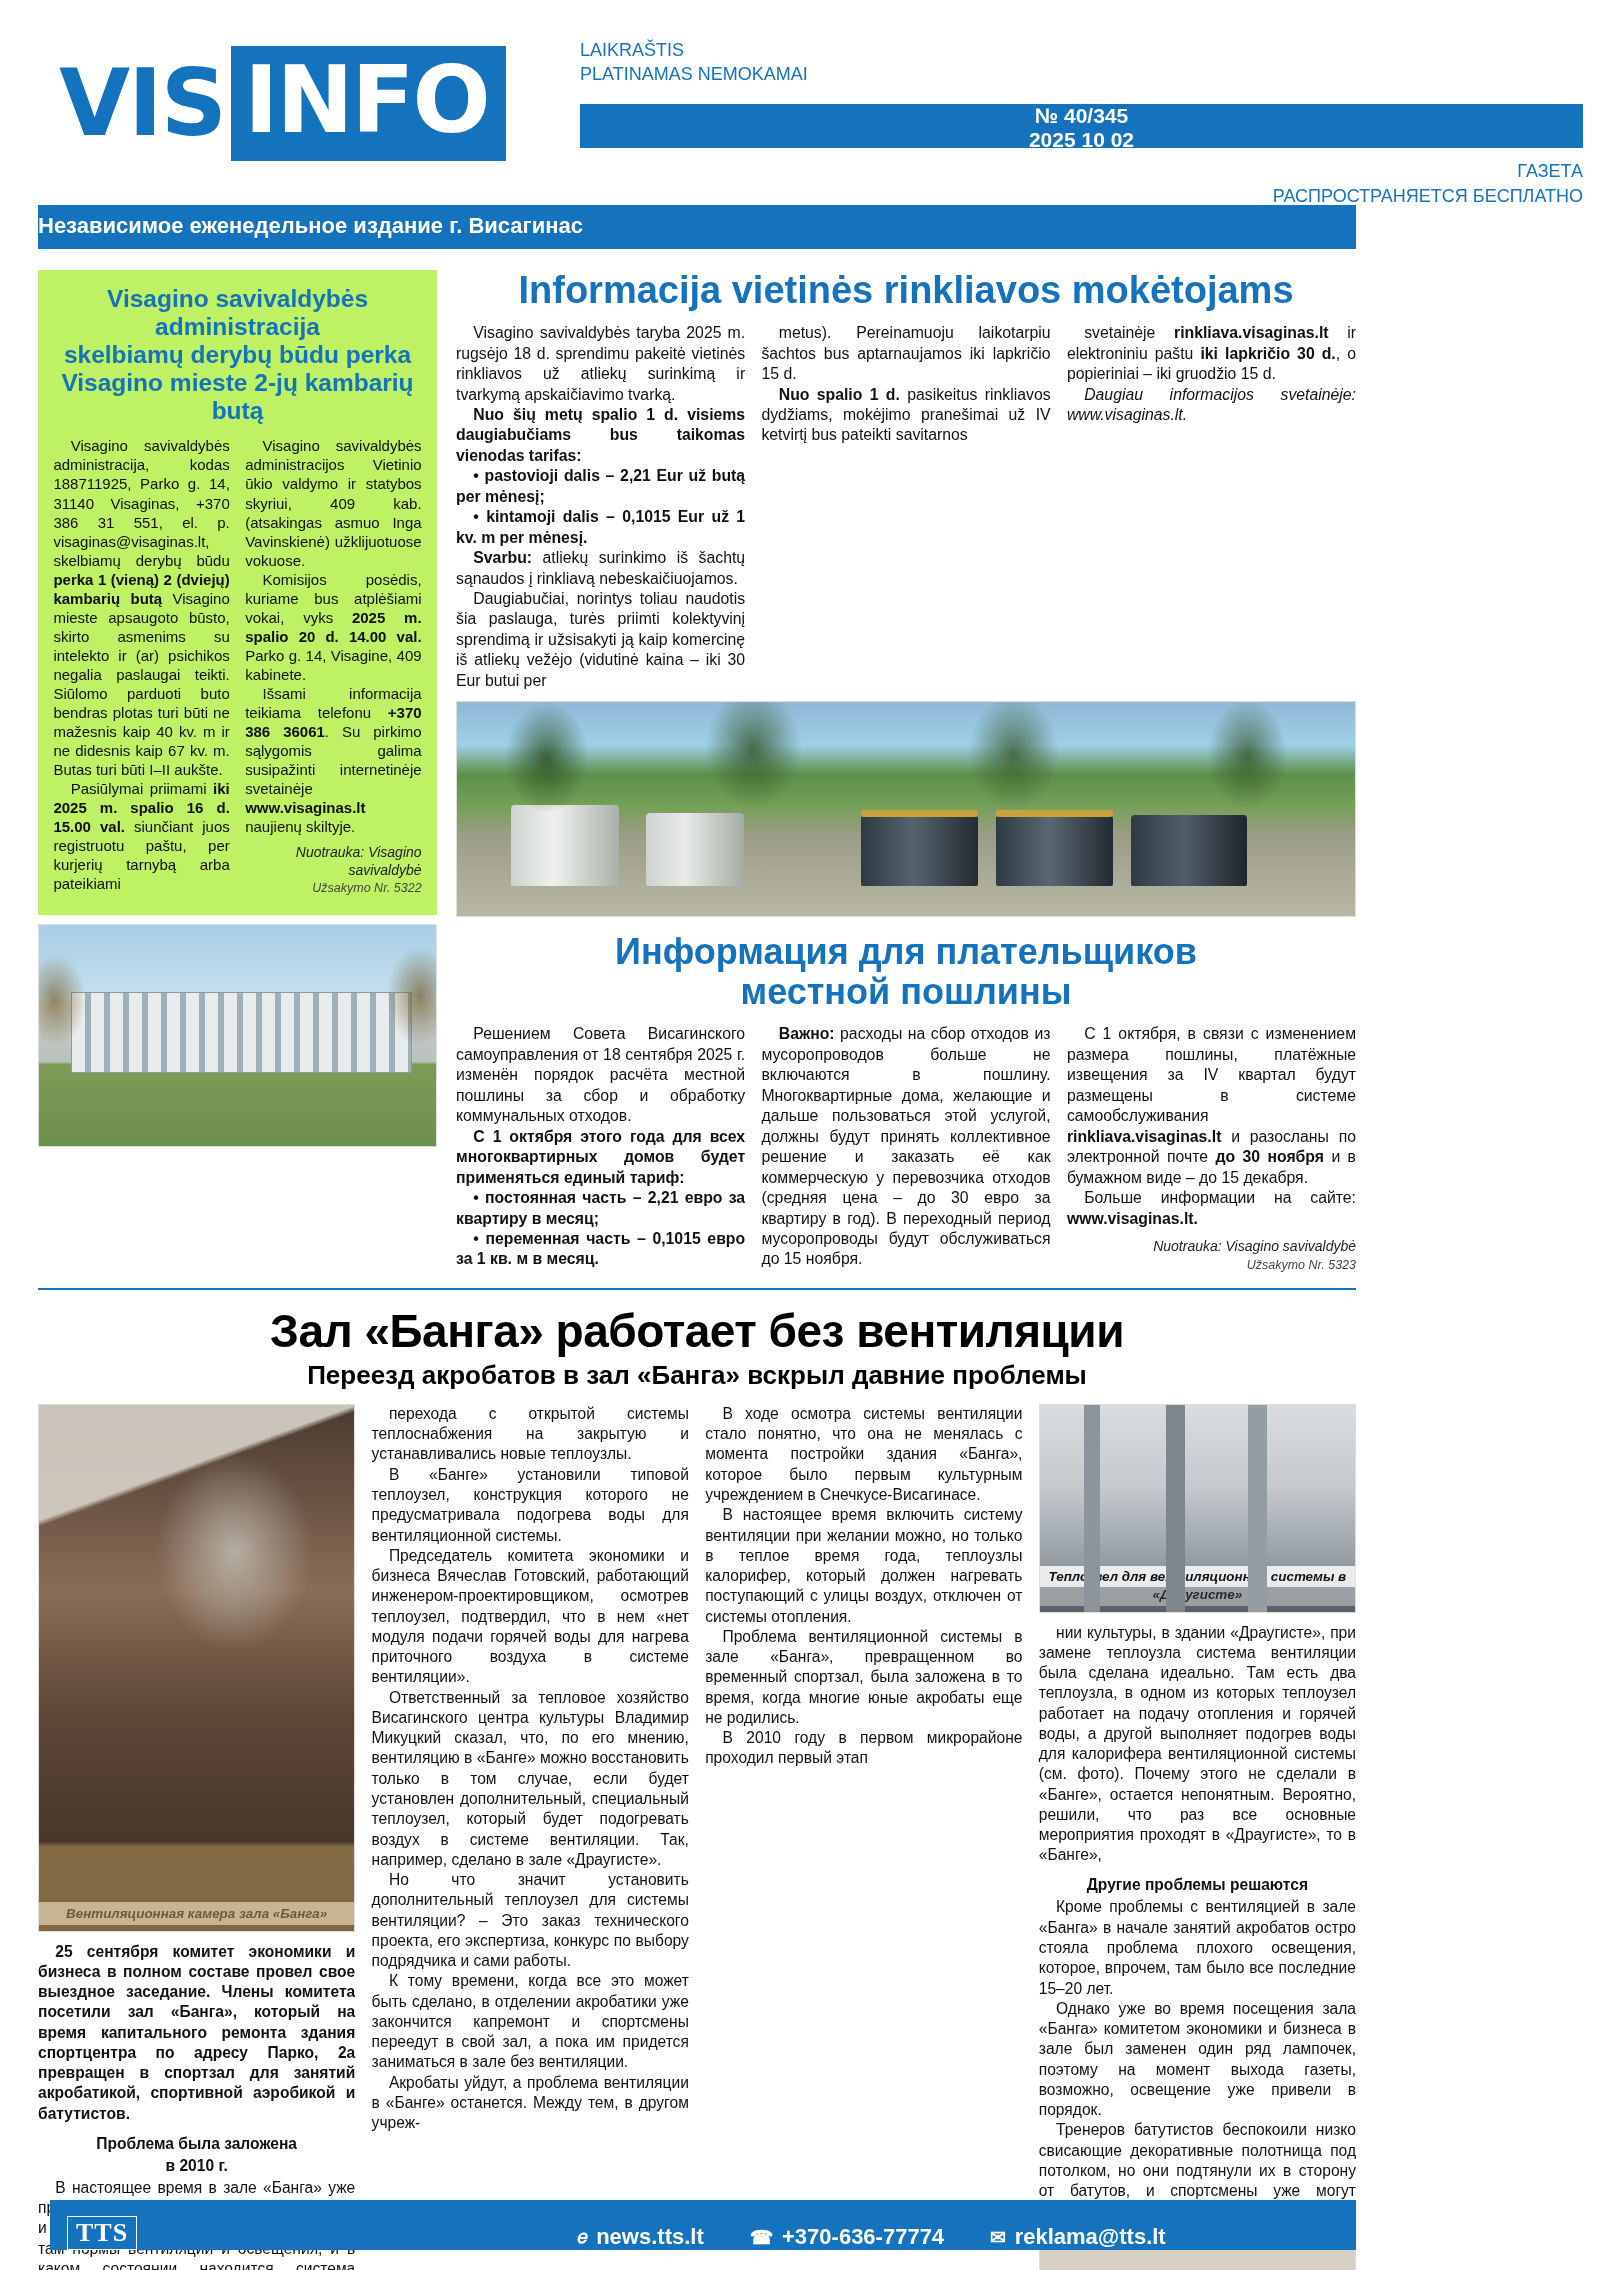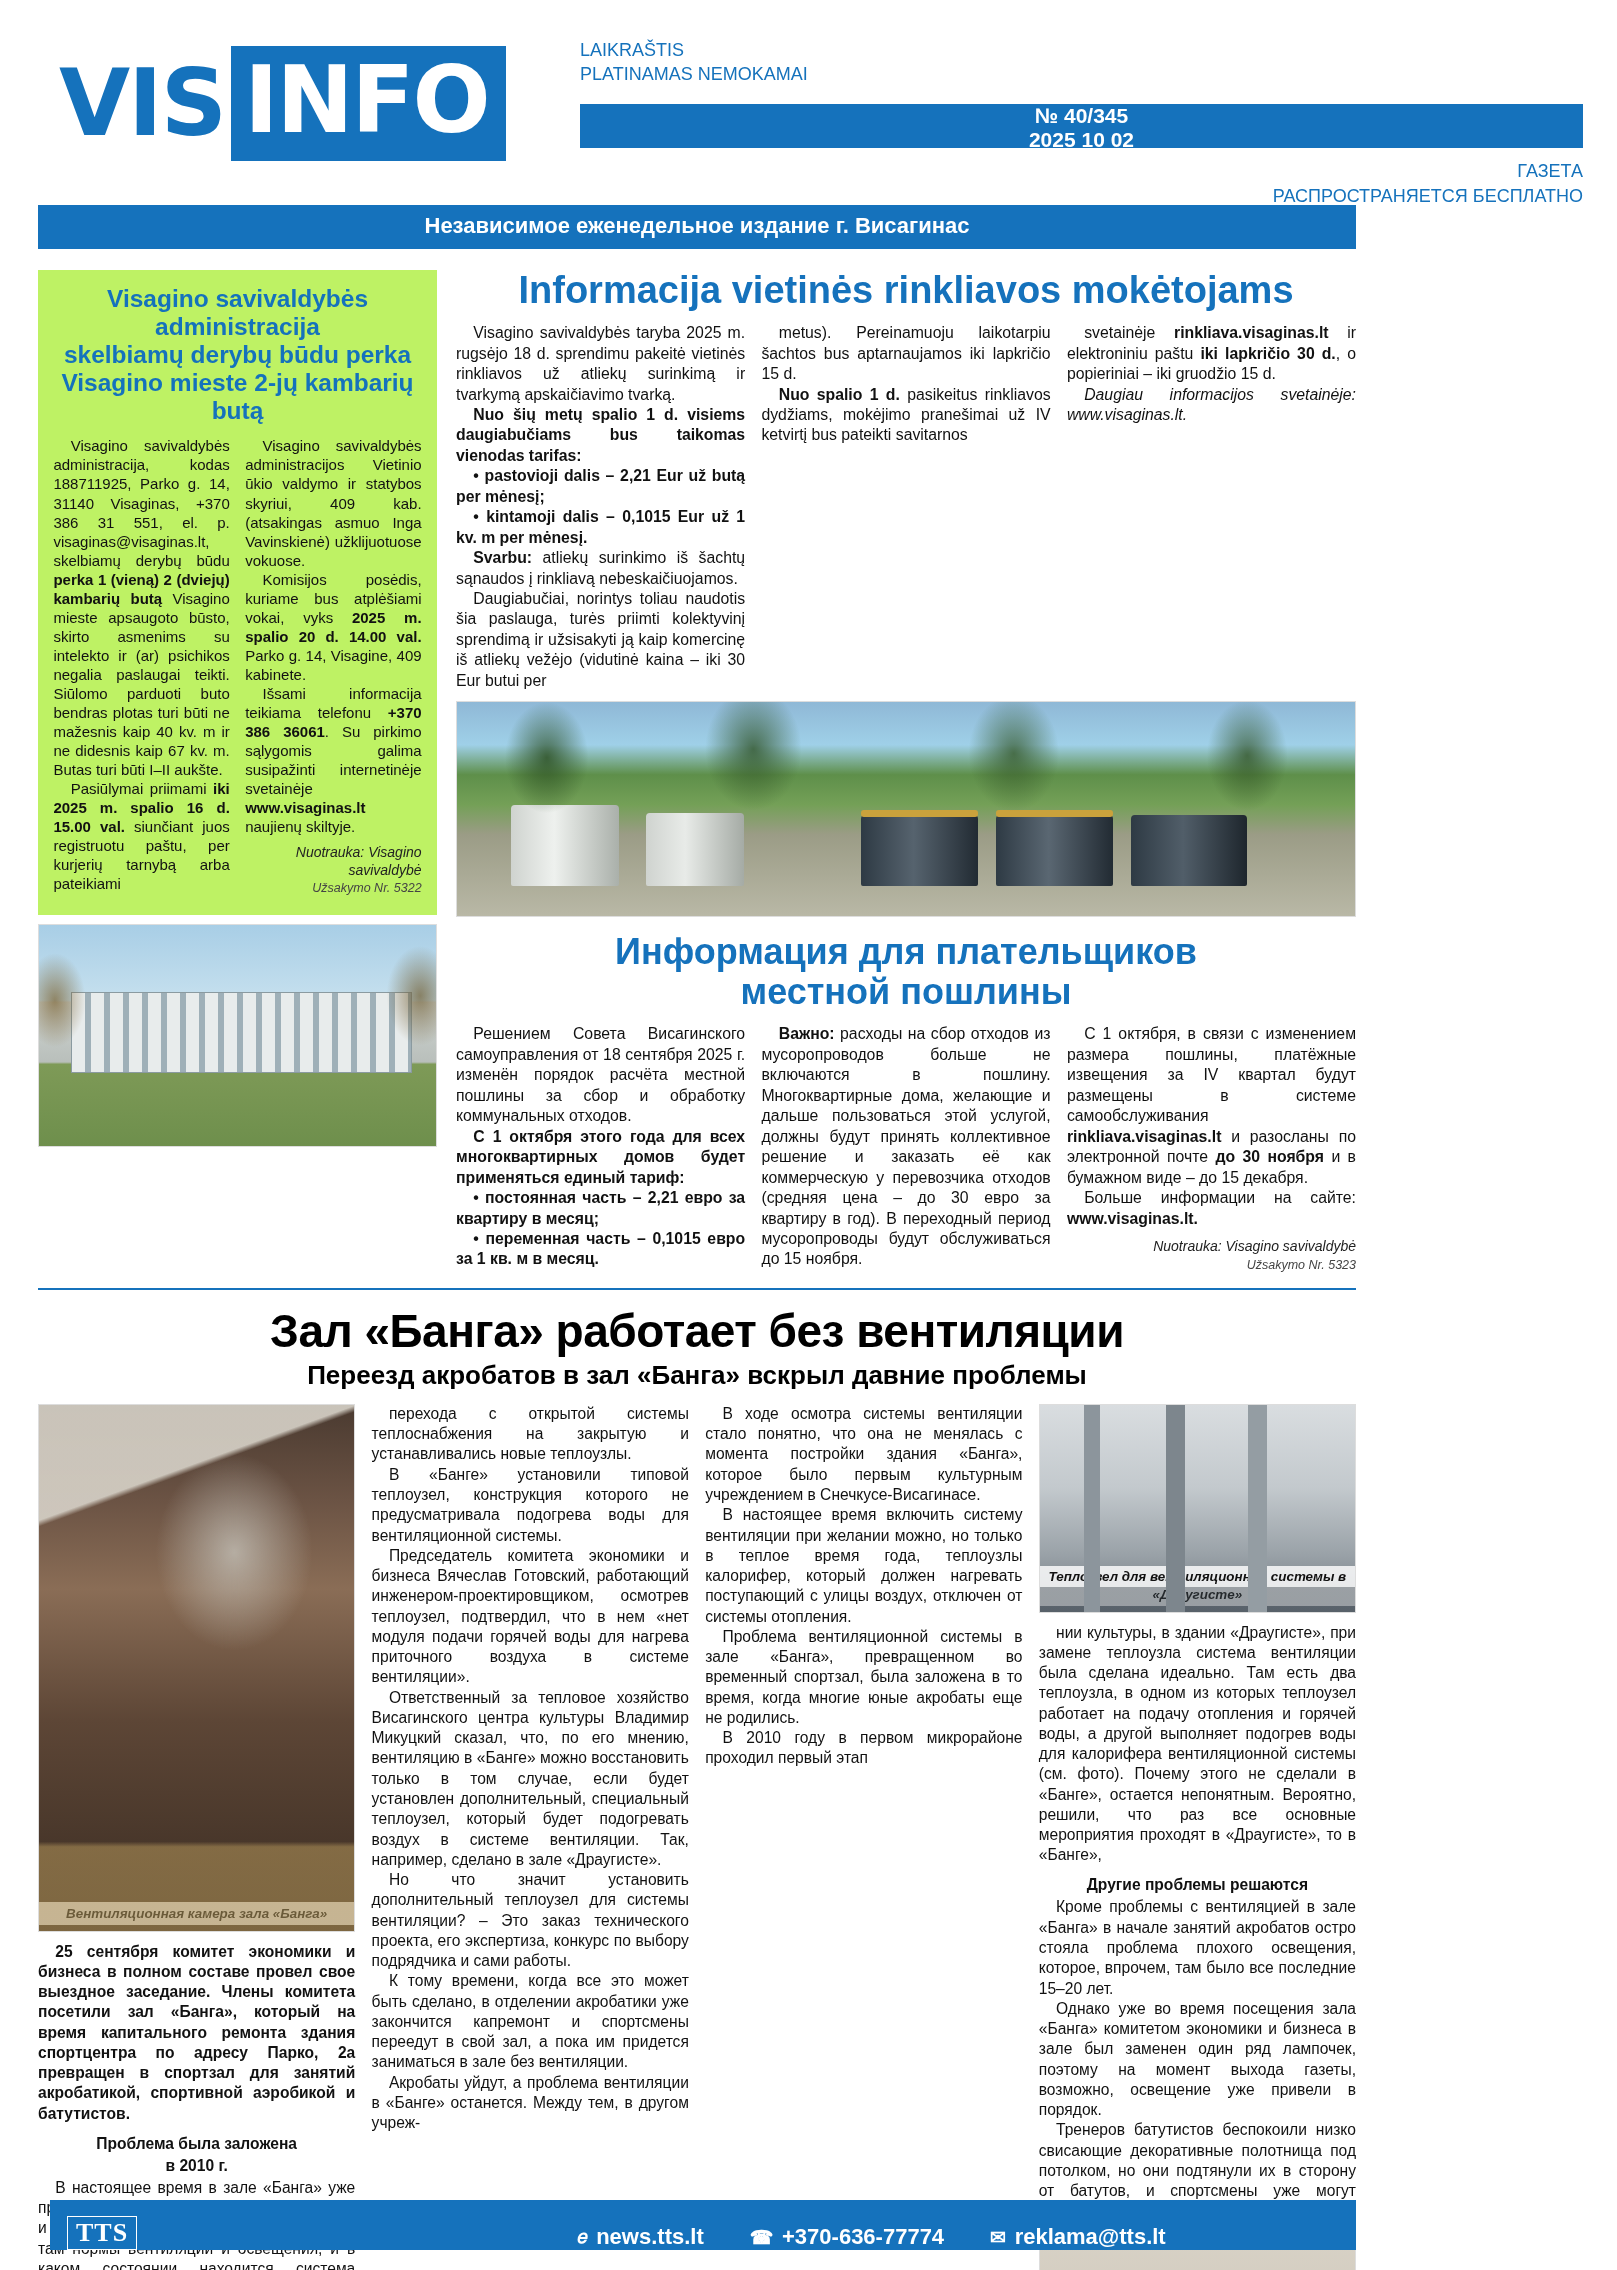--- a/index.html
+++ b/index.html
@@ -32,21 +32,21 @@
   .mast-sub { color:#1572BC; font-size:18px; line-height:1.35; font-weight:400; }
   .issue-bar {
     margin-top:17.3px; background:#1572BC; color:#fff;
     height:44px; display:flex; align-items:center; justify-content:space-between;
     padding:0 21px; font-weight:bold; font-size:21px;flex-direction:column;
   }
   .mast-ru { text-align:right; color:#1572BC; font-size:18px; line-height:1.35; margin-top:11.5px; }
 
   
   .ribbon {
-    background:#1572BC; color:#fff; text-align:center;
+    background:#1572BC; color:#fff; text-align:left;
     font-weight:bold; font-size:22px; padding:8.6px 0 9.6px;
     margin:7.7px 0 0 0;
   }
 
   
   .col p { margin:0; text-indent:17.3px; }
   .col { font-size:15.8px; line-height:1.295; text-align:justify; }
   b, strong { font-weight:bold; }
 
   

